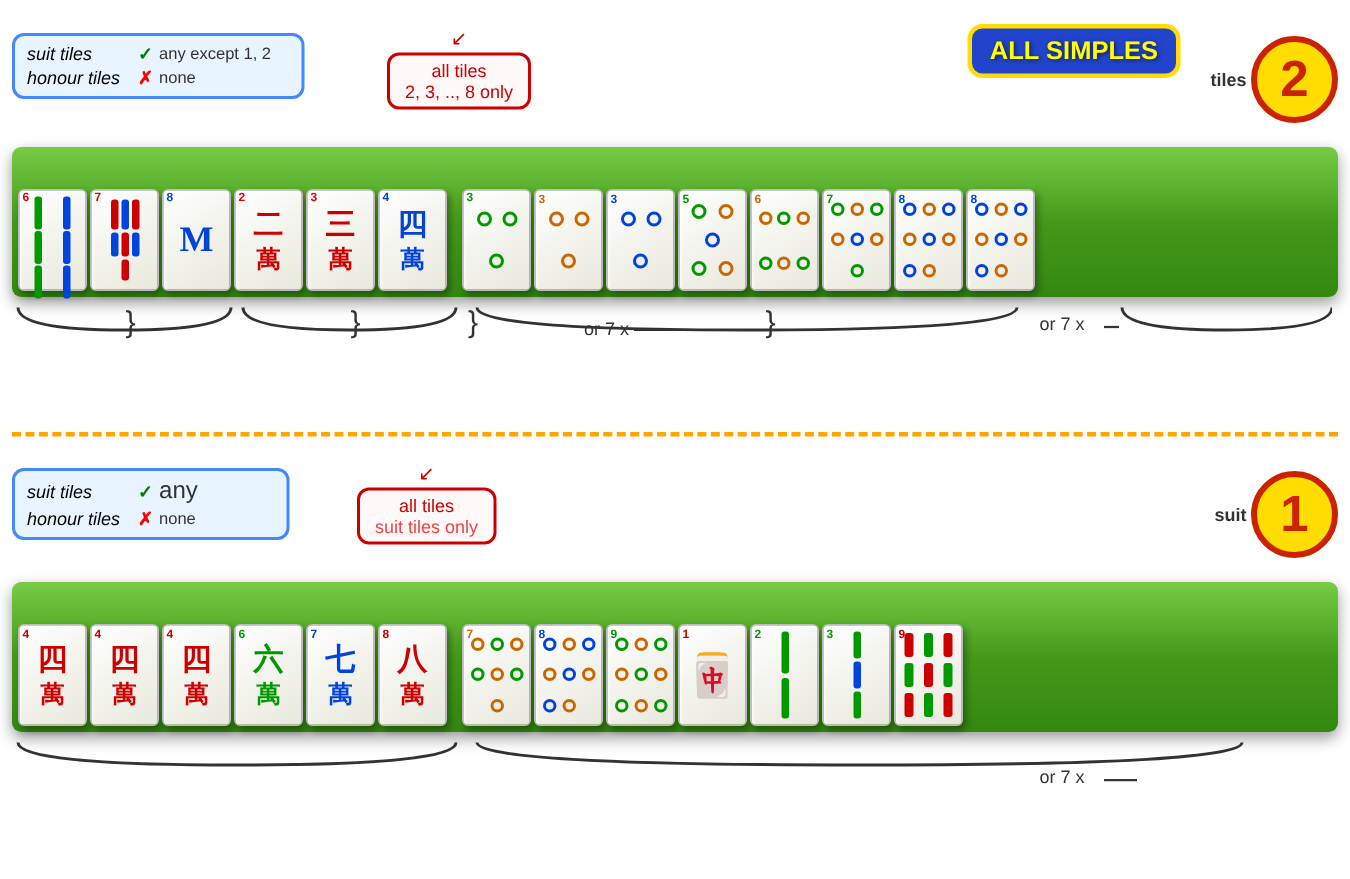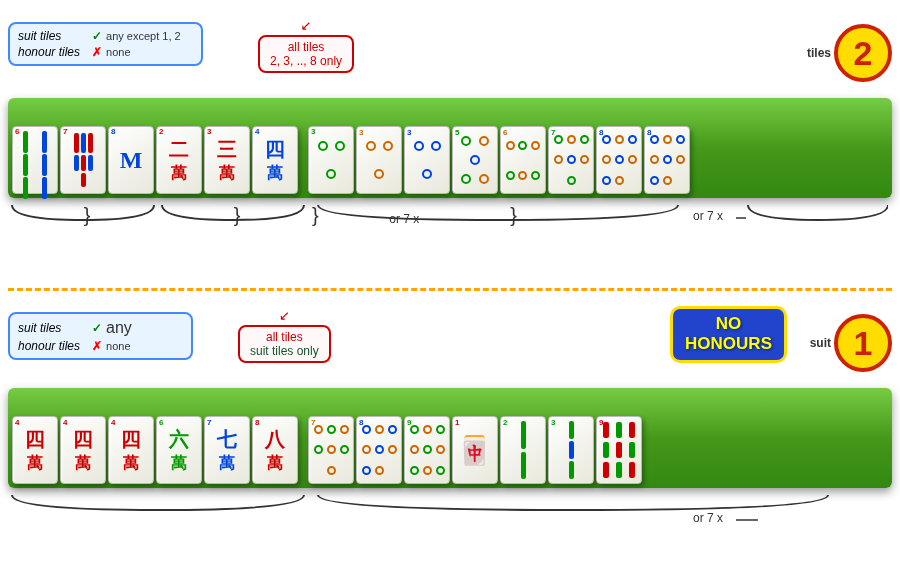--- a/index.html
+++ b/index.html
@@ -82,20 +82,23 @@
     </div>
 
     <div style="position:absolute;left:250px;top:10px;text-align:center;">
       <div style="font-size:13px;color:#cc0000;margin-bottom:2px;">↙</div>
       <div style="border:2px solid #cc0000;border-radius:8px;background:#fff8f8;padding:3px 10px;display:inline-block;">
         <div style="font-size:12px;color:#cc0000;">all tiles</div>
         <div style="font-size:12px;color:#cc0000;">2, 3, .., 8 only</div>
       </div>
     </div>
 
+    <div style="position:absolute;right:105px;top:8px;background:#2244cc;border-radius:10px;padding:5px 12px;border:3px solid #ffdd00;min-width:110px;text-align:center;">
+      <div style="color:yellow;font-weight:900;font-size:17px;line-height:1.2;text-shadow:1px 1px 3px rgba(0,0,0,0.6);">ALL SIMPLES</div>
+    </div>
 
     <div style="position:absolute;right:0;top:16px;display:flex;align-items:center;gap:3px;">
       <span style="font-size:12px;font-weight:bold;color:#333;">tiles</span>
       <div style="width:58px;height:58px;border-radius:50%;background:#ffdd00;border:4px solid #cc2200;display:flex;align-items:center;justify-content:center;font-size:34px;font-weight:900;color:#cc2200;">
         <span>2</span>
       </div>
     </div>
 
     <div style="position:absolute;left:0;top:90px;right:0;height:100px;background:linear-gradient(to bottom,#77cc44 0%,#44991a 50%,#338811 100%);border-radius:6px;display:flex;align-items:flex-end;padding:6px 4px 4px 4px;gap:2px;box-shadow:0 4px 10px rgba(0,0,0,0.4);">
 
@@ -302,28 +305,24 @@
         <span style="font-style:italic;min-width:70px;">honour tiles</span>
         <span style="color:red;font-weight:bold;">✗</span>
         <span style="color:#333;font-size:11px;">none</span>
       </div>
     </div>
 
     <div style="position:absolute;left:230px;top:10px;text-align:center;">
       <div style="font-size:13px;color:#cc0000;margin-bottom:2px;">↙</div>
       <div style="border:2px solid #cc0000;border-radius:8px;background:#fff8f8;padding:3px 10px;display:inline-block;">
         <div style="font-size:12px;color:#cc0000;">all tiles</div>
-        <div style="font-size:12px;color:#14532d;">suit tiles only</div>
-      </div>
-    </div>
-
-    <div style="position:absolute;right:105px;top:8px;background:#2244cc;border-radius:10px;padding:5px 12px;border:3px solid #ffdd00;min-width:110px;text-align:center;">
-      <div style="color:yellow;font-weight:900;font-size:17px;line-height:1.2;text-shadow:1px 1px 3px rgba(0,0,0,0.6);white-space:pre-line;">NO
-HONOURS</div>
-    </div>
+        <div style="font-size:12px;color:#ef4444;">suit tiles only</div>
+      </div>
+    </div>
+
 
     <div style="position:absolute;right:0;top:16px;display:flex;align-items:center;gap:3px;">
       <span style="font-size:12px;font-weight:bold;color:#333;">suit</span>
       <div style="width:58px;height:58px;border-radius:50%;background:#ffdd00;border:4px solid #cc2200;display:flex;align-items:center;justify-content:center;font-size:34px;font-weight:900;color:#cc2200;">
         <span>1</span>
       </div>
     </div>
 
     <div style="position:absolute;left:0;top:90px;right:0;height:100px;background:linear-gradient(to bottom,#77cc44 0%,#44991a 50%,#338811 100%);border-radius:6px;display:flex;align-items:flex-end;padding:6px 4px 4px 4px;gap:2px;box-shadow:0 4px 10px rgba(0,0,0,0.4);">
 

